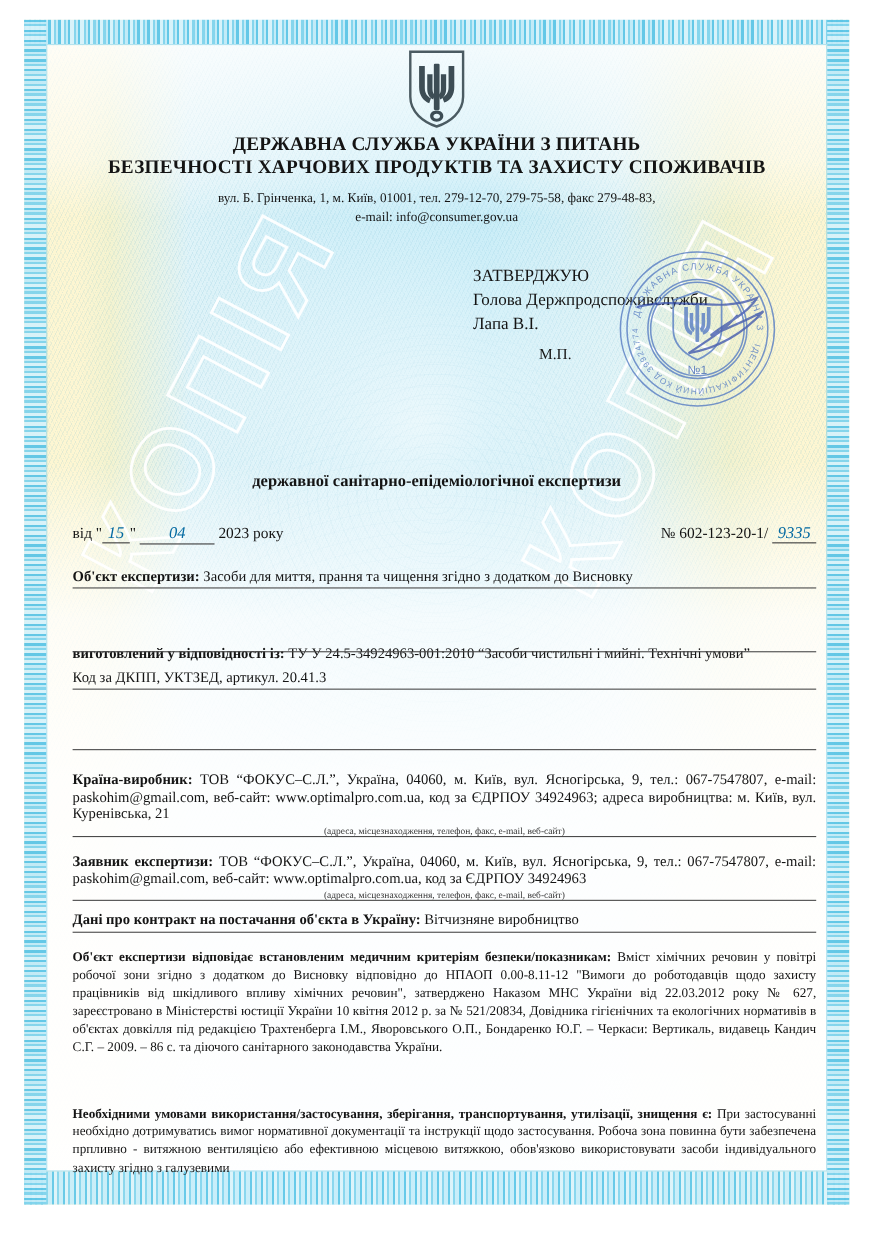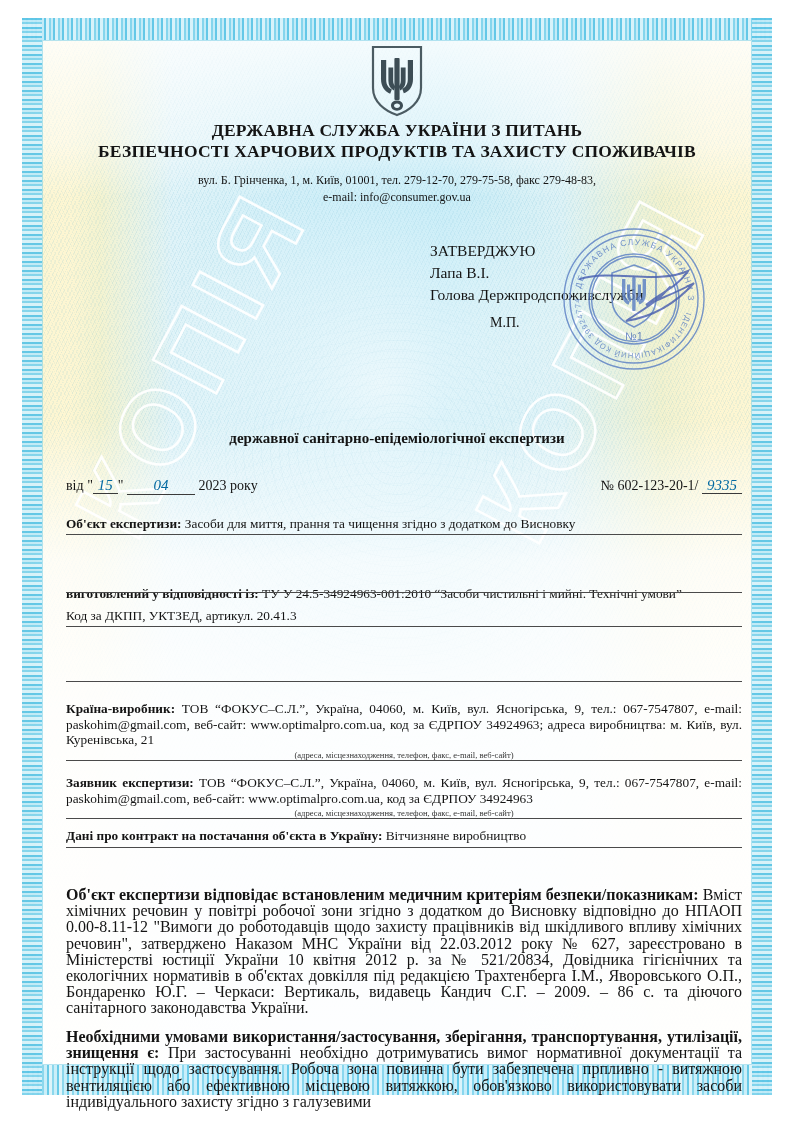--- a/index.html
+++ b/index.html
@@ -105,21 +105,21 @@
   .numline{position:absolute;right:52px;top:477px;font-size:14px;}
   .hw{font-family:"Liberation Serif",serif;font-style:italic;color:#0369a1;font-size:15px;
       border-bottom:1px solid #3a3a3a;padding:0 5px;}
   .blank{display:inline-block;min-width:58px;border-bottom:1px solid #3a3a3a;text-align:center;}
 
   .row{position:absolute;left:66px;right:52px;font-size:13.3px;line-height:15.6px;text-align:justify;}
   .row b{font-weight:700;}
   .rule{position:absolute;left:66px;right:52px;border-top:1px solid #4a4a4a;}
   .caption{position:absolute;left:66px;right:52px;text-align:center;font-size:8.6px;color:#333;}
 
-  .para{position:absolute;left:66px;right:52px;font-size:16px;line-height:16.2px;text-align:justify;margin-top:25px;}
+  .para{position:absolute;left:66px;right:52px;font-size:12px;line-height:16.2px;text-align:justify;}
 </style>
 </head>
 <body>
 
 <div class="page">
 
   <div class="paper">
     <div class="guilloche"></div>
     <div class="rosette"></div>
     <div class="paper-fade"></div>
@@ -155,22 +155,22 @@
       <div>ДЕРЖАВНА СЛУЖБА УКРАЇНИ З ПИТАНЬ</div>
       <div>БЕЗПЕЧНОСТІ ХАРЧОВИХ ПРОДУКТІВ ТА ЗАХИСТУ СПОЖИВАЧІВ</div>
     </div>
     <div class="org-addr">
       <div>вул. Б. Грінченка, 1, м. Київ, 01001, тел. 279-12-70, 279-75-58, факс 279-48-83,</div>
       <div>e-mail: info@consumer.gov.ua</div>
     </div>
 
     <div class="approve">
       <div>ЗАТВЕРДЖУЮ</div>
+      <div>Голова Держпродспоживслужби</div>
       <div>Лапа В.І.</div>
-      <div>Голова Держпродспоживслужби</div>
       <span class="mp">М.П.</span>
     </div>
 
     <svg class="stamp" viewBox="0 0 148 148">
       <g fill="none" stroke="#5a7fc4" stroke-width="1.4">
         <circle cx="74" cy="74" r="70"></circle>
         <circle cx="74" cy="74" r="64"></circle>
         <circle cx="74" cy="74" r="45"></circle>
         <circle cx="74" cy="74" r="42.5"></circle>
       </g>

